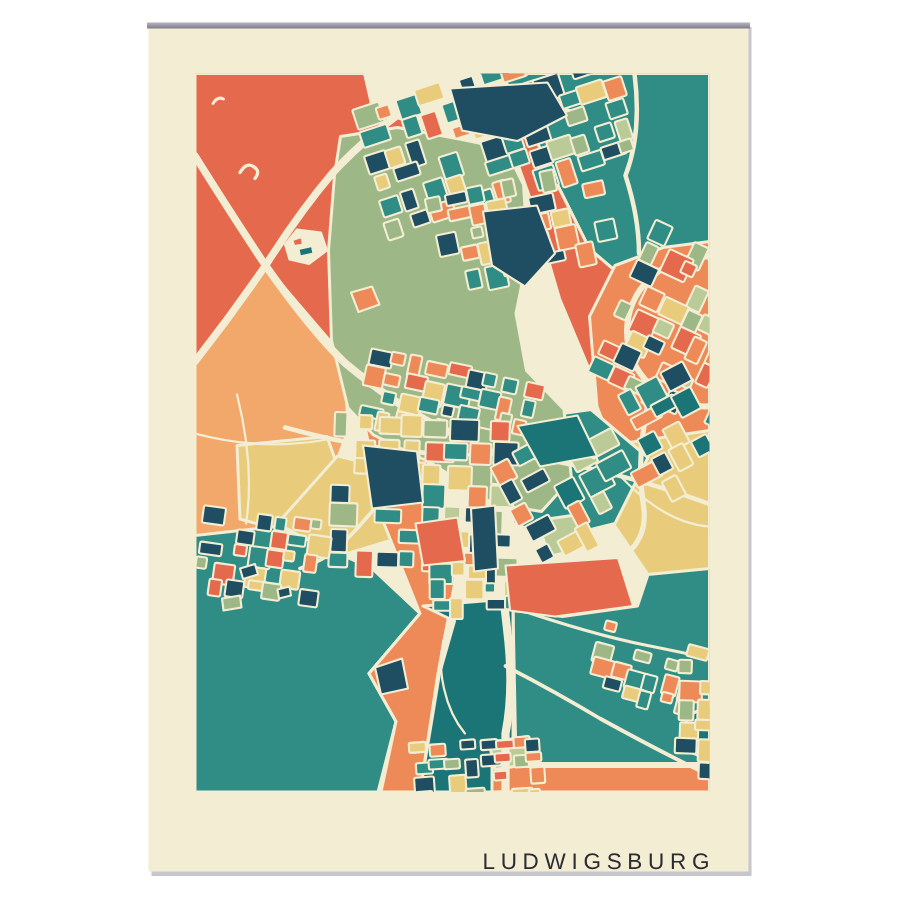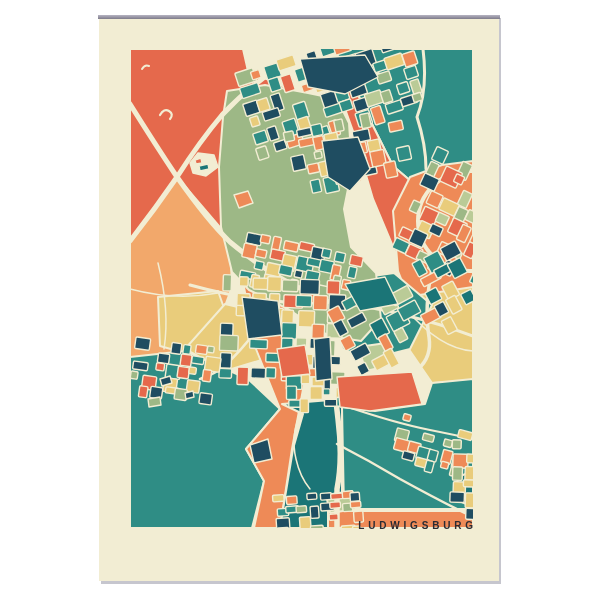--- a/index.html
+++ b/index.html
@@ -17,22 +17,22 @@
   }
   .poster-top-edge{
     position:absolute;left:-1px;top:0;width:402px;height:4px;
     background:linear-gradient(#b6b4c2,#7e7b8a);
   }
   .map-frame{
     position:absolute;left:31px;top:34px;width:343px;height:479px;
   }
   .map-frame svg{display:block;width:343px;height:479px;}
   .poster-title{
-    position:absolute;right:26px;top:505px;
-    font-size:10px;font-weight:bold;letter-spacing:3.8px;
+    position:absolute;right:26px;top:551px;
+    font-size:15px;font-weight:normal;letter-spacing:3.8px;
     color:#2b2b33;white-space:nowrap;
   }
   .poster-title span{margin-right:-3.8px;}
 </style>
 </head>
 <body>
 
 <div class="page">
   <div class="poster">
     <div class="poster-top-edge"></div>

